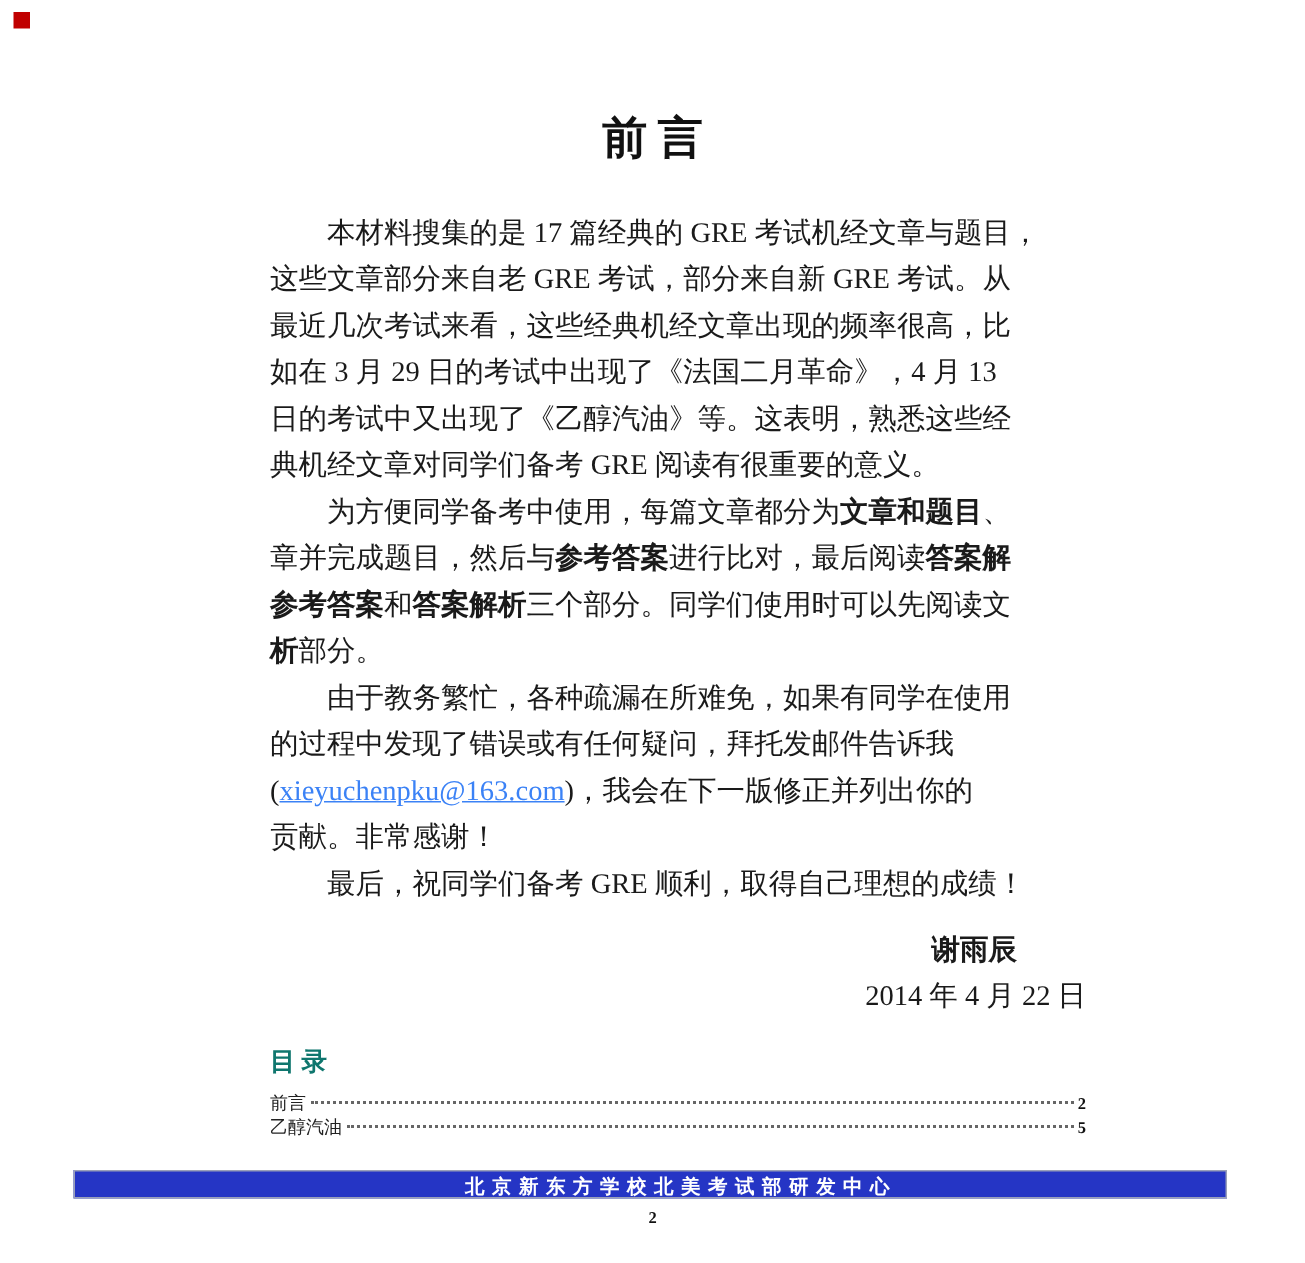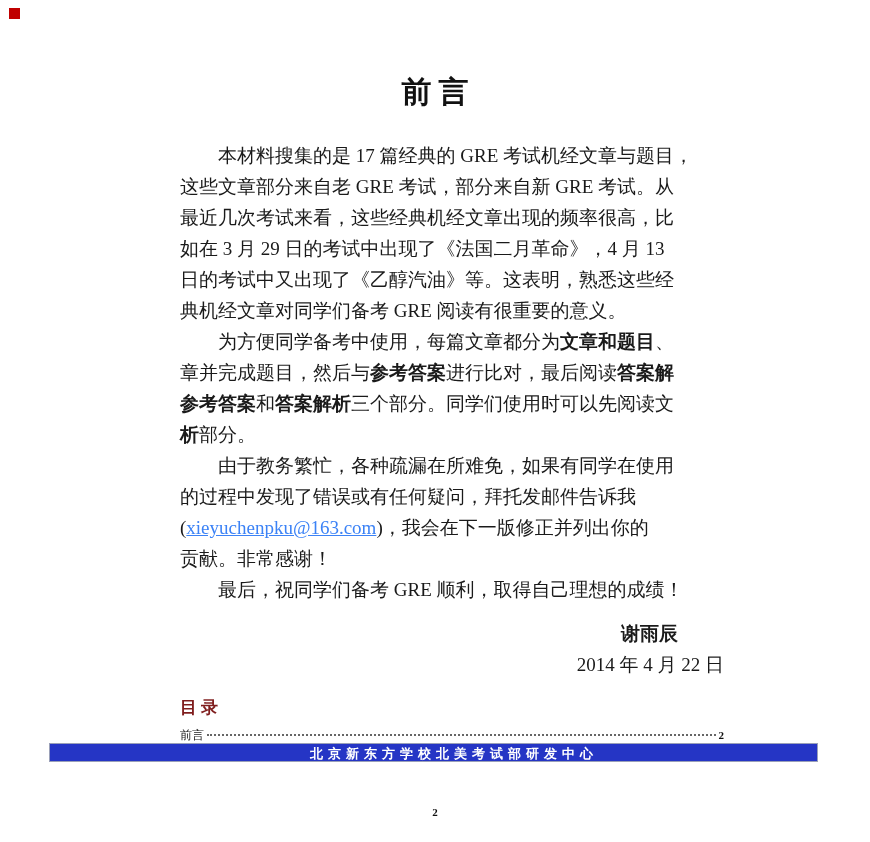--- a/index.html
+++ b/index.html
@@ -44,21 +44,21 @@
   .toc-row {
     display:flex; align-items:baseline;
     font-size:12px; line-height:16px; height:16px; color:#222; cursor:pointer;
   }
   .toc-leader {
     flex:1; border-bottom:2px dotted #666; margin:0 3px;
     transform:translateY(-3px);
   }
   .toc-page { font-weight:bold; font-size:11px; color:#111; }
   .footer-bar {
-    position:absolute; left:49px; top:743px; width:769px; height:19px;
+    position:absolute; left:49px; top:780px; width:769px; height:19px;
     color:#ffffff; font-family:"Liberation Sans","DejaVu Sans",sans-serif;
     font-weight:bold; font-size:13px; letter-spacing:5px; text-indent:5px;
     text-align:center; line-height:19px; white-space:nowrap; overflow:hidden;
     border:1px solid #9aa0b8; box-sizing:border-box;padding-left:36px;
   }
   .page-num {
     position:absolute; top:806px; left:0; width:870px;
     text-align:center; font-size:11px; font-weight:bold; color:#111;
   }
 </style>
@@ -86,21 +86,21 @@
         <div class="line"><span>的过程中发现了错误或有任何疑问，拜托发邮件告诉我</span></div>
         <div class="line"><span>(</span><span class="email-link" style="color: #3b82f6;">xieyuchenpku@163.com</span><span>)，我会在下一版修正并列出你的</span></div>
         <div class="line"><span>贡献。非常感谢！</span></div>
         <div class="line indent"><span>最后，祝同学们备考 GRE 顺利，取得自己理想的成绩！</span></div>
       </div>
 
     <div class="sig-line">谢雨辰</div>
     <div class="date-line">2014 年 4 月 22 日</div>
 
     <div class="toc">
-      <div class="toc-heading" style="color: #7f1d1d;">目录</div>
+      <div class="toc-heading" style="color: #0f766e;">目录</div>
       <div class="toc-rows" id="toc-rows">
           <div class="toc-row">
             <span>前言</span>
             <span class="toc-leader"></span>
             <span class="toc-page">2</span>
           </div>
           <div class="toc-row">
             <span>乙醇汽油</span>
             <span class="toc-leader"></span>
             <span class="toc-page">5</span>

